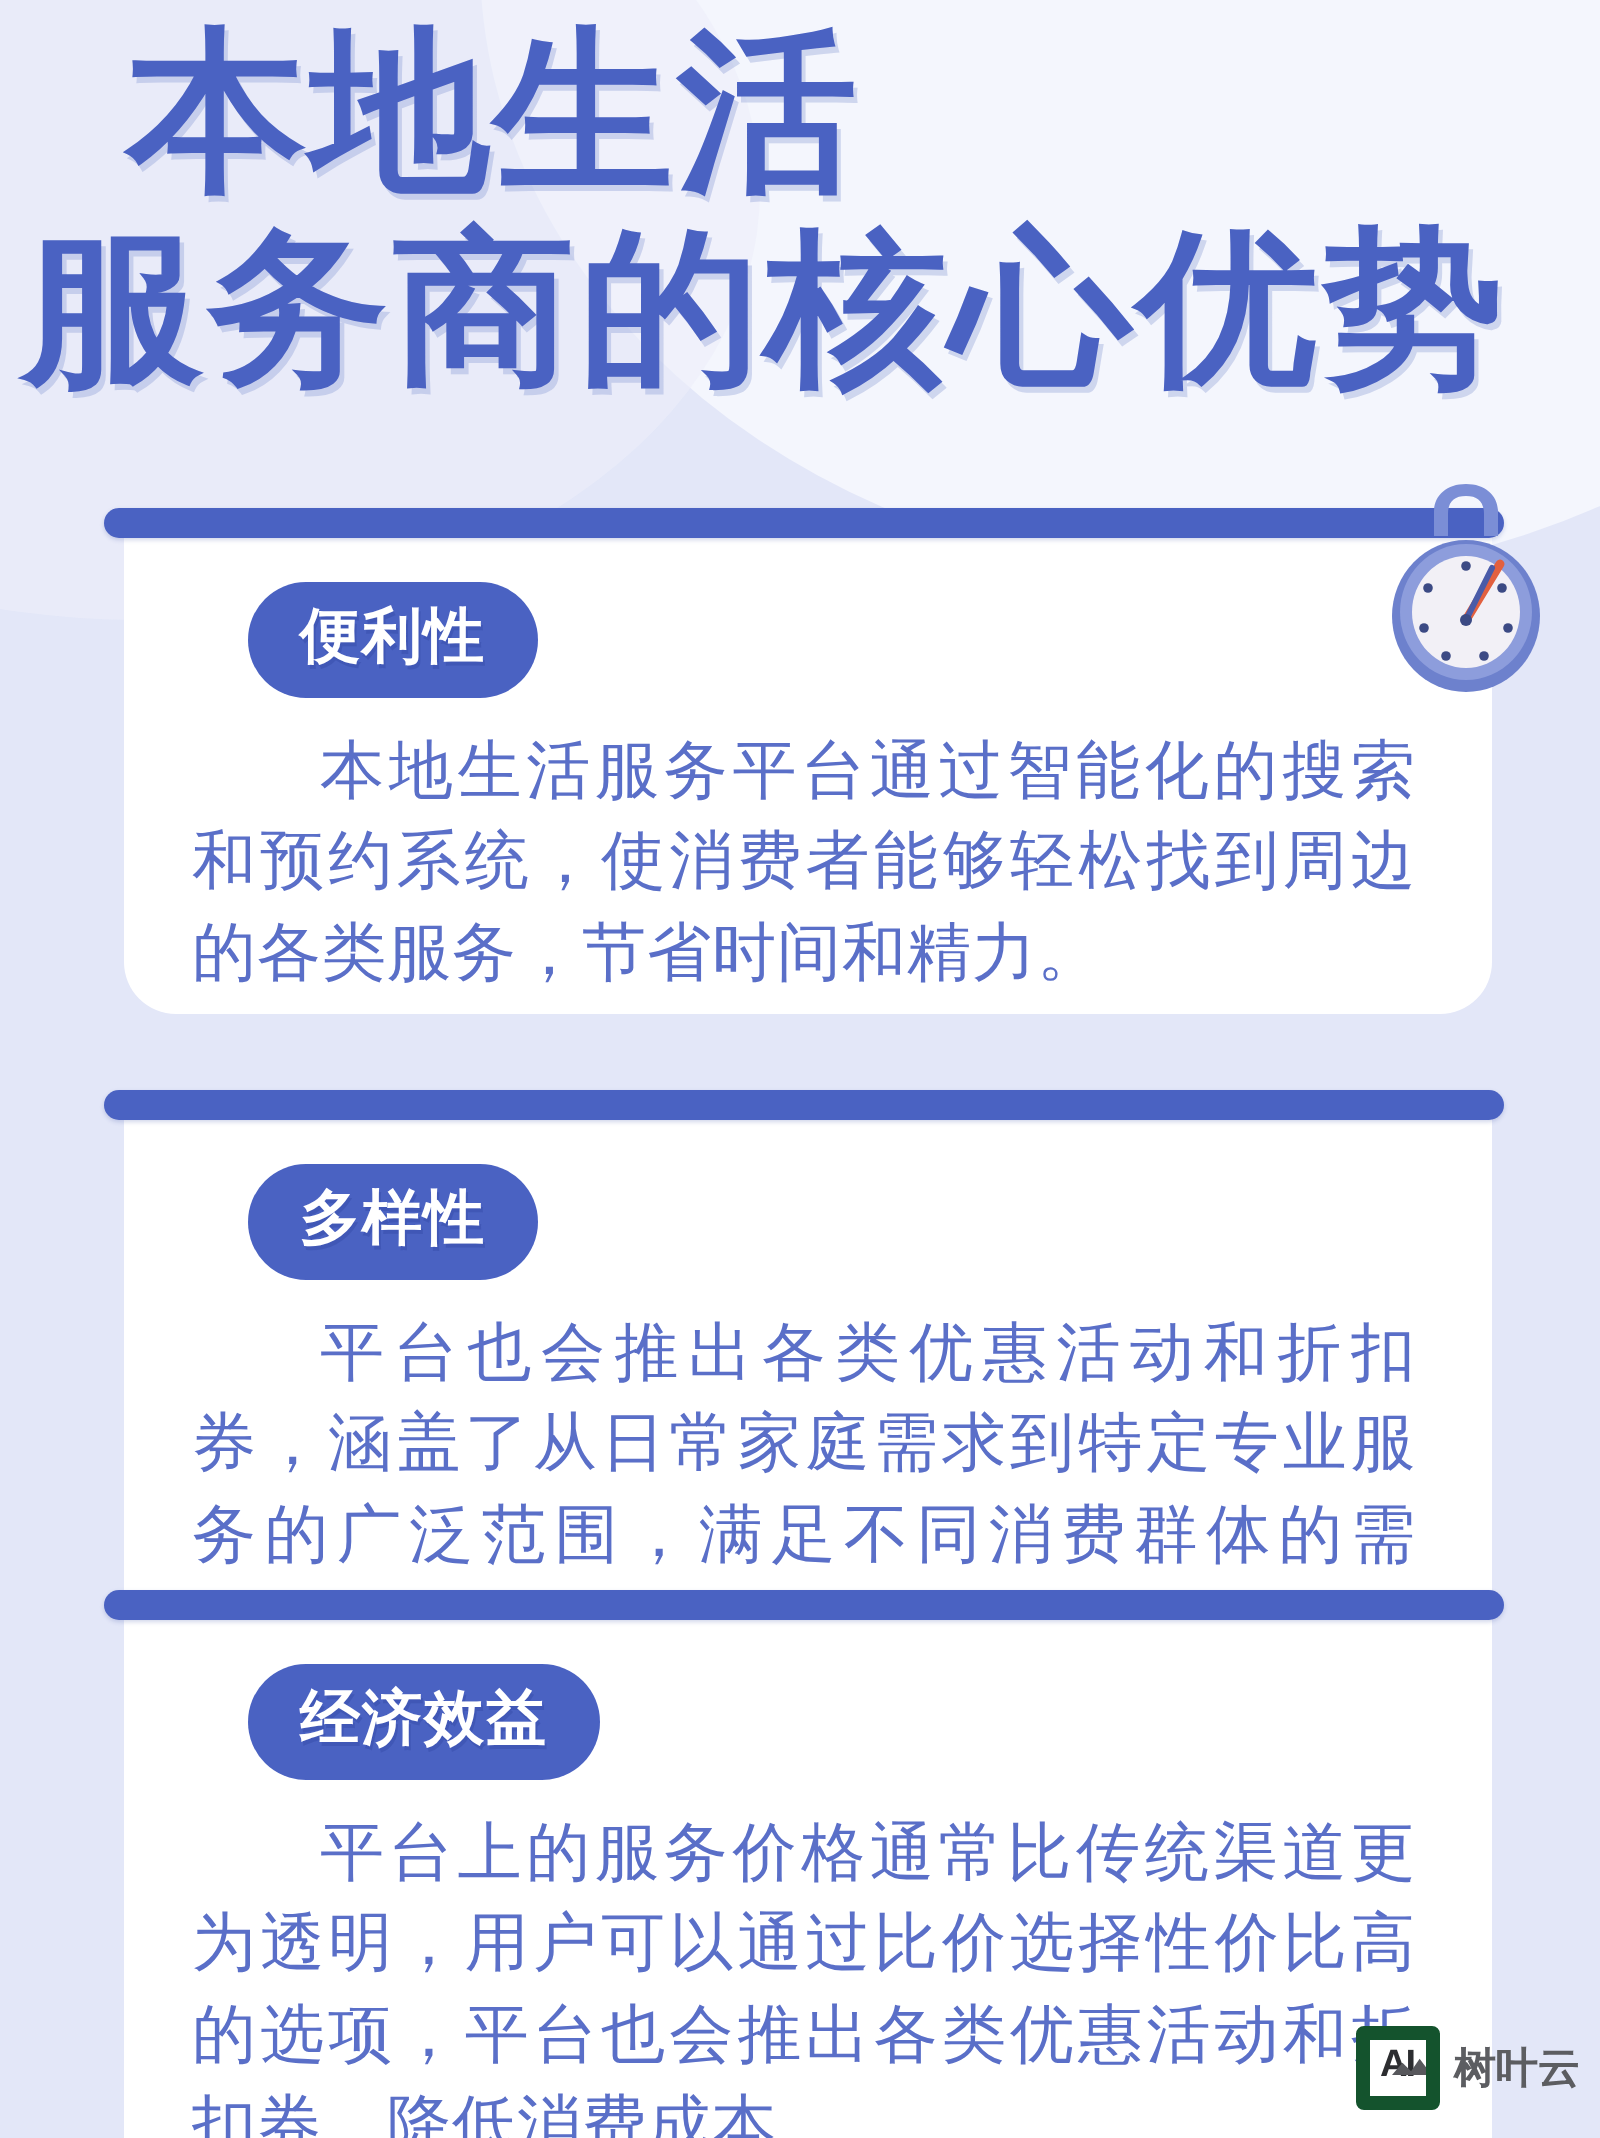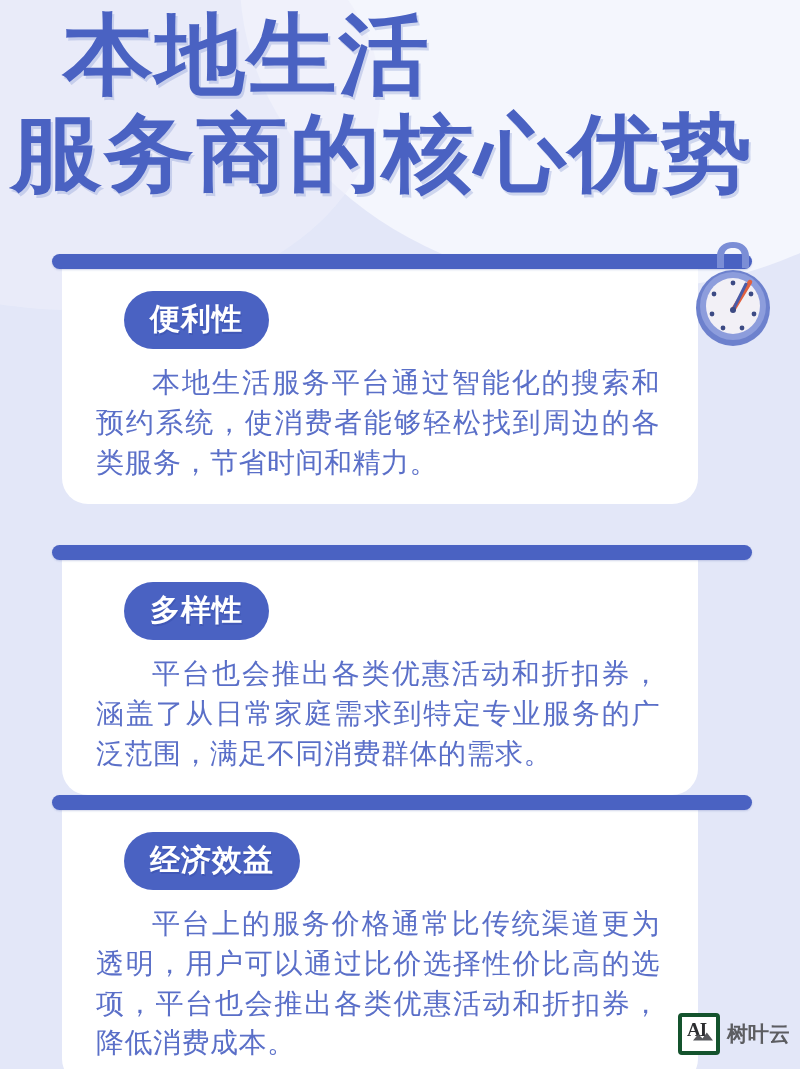--- a/index.html
+++ b/index.html
@@ -6,21 +6,20 @@
   html, body {
     width:800px; height:1069px;
     font-family:"Liberation Sans","DejaVu Sans",sans-serif;
     overflow:hidden;
   }
   #poster{
     position:relative;
     width:800px; height:1069px;
     background:#e3e7f8;
     overflow:hidden;
-    font-family:Liberation Serif, serif;
   }
   
   .deco-arc{
     position:absolute;
     top:-330px; right:-200px;
     width:760px; height:620px;
     background:#f4f6fd;
     border-radius:50%;
     pointer-events:none;
   }
@@ -73,43 +72,43 @@
     background:#4a62c2;
     border-radius:9px;
     width:700px;
     position:relative;
     z-index:3;
     box-shadow:0 1px 2px rgba(70,90,170,.25);
   }
   .card-body{
     position:relative;
     margin-left:10px;
-    width:636px;
+    width:684px;
     background:#ffffff;
     border-radius:0 0 26px 26px;
-    padding:24px 0 22px 0;
+    padding:24px 0 8px 0;
     margin-top:-2px;
     z-index:2;
   }
   .badge{
     display:inline-block;
     background:#4a62c2;
     color:#ffffff;
     font-size:30px;
     font-weight:900;
     letter-spacing:1px;
     line-height:1;
     padding:13px 26px 15px 26px;
     border-radius:30px;
     margin-left:62px;
     text-shadow:1px 2px 0 rgba(40,60,150,.28);
   }
   .card-text{
     color:#5a6fc8;
-    font-size:28px;
+    font-size:32px;
     line-height:1.42;
     padding:14px 38px 0 34px;
     text-indent:2em;
     letter-spacing:.5px;
     text-align:justify;
   }
 
   
   #card-1{ top:254px; }
   #card-2{ top:545px; }
@@ -128,21 +127,21 @@
   .watermark{
     position:absolute;
     right:10px; bottom:14px;
     display:flex;
     align-items:center;
     gap:7px;
     z-index:20;
   }
   .wm-box{
     width:42px; height:42px;
-    border:4px solid #14532d;
+    border:7px solid #14532d;
     border-radius:4px;
     position:relative;
     overflow:hidden;
     background:#fff;
     flex:0 0 auto;
   }
   .wm-ai{
     position:absolute;
     top:3px; left:5px;
     font-size:19px;

